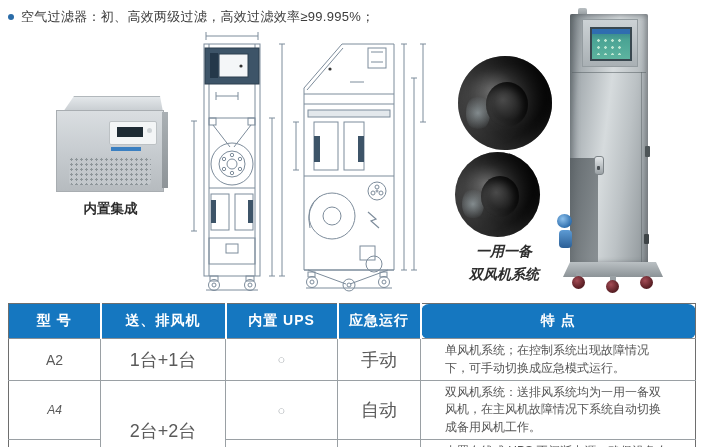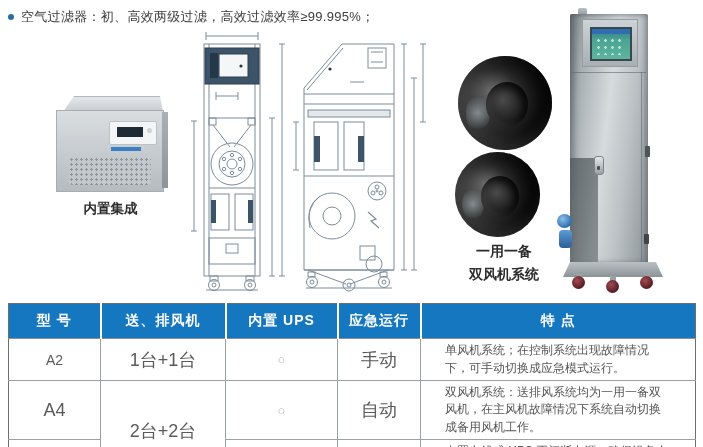--- a/index.html
+++ b/index.html
@@ -38,21 +38,21 @@
   
   .fan-circle{position:absolute;border-radius:50%;
     background:radial-gradient(circle at 36% 38%,#6f6f6f 0%,#353535 28%,#101010 62%,#000 100%);
     box-shadow:inset 10px -8px 18px rgba(255,255,255,.14), inset -12px 10px 22px rgba(0,0,0,.65);}
   .fan-hub{position:absolute;left:30%;top:28%;width:45%;height:48%;border-radius:50%;
     background:radial-gradient(circle at 40% 40%,#4a4a4a,#151515 70%);
     box-shadow:inset -4px 4px 8px rgba(0,0,0,.8), inset 3px -2px 6px rgba(255,255,255,.12);}
   .fan-glint{position:absolute;left:8%;top:42%;width:26%;height:38%;border-radius:50%;
     background:radial-gradient(circle,rgba(190,205,210,.55),rgba(120,130,135,.12) 70%,transparent 75%);}
   .fan-caption{position:absolute;left:448px;top:240px;width:112px;text-align:center;
-    font-size:14px;font-weight:bold;color:#2d2d2d;line-height:1.65;}
+    font-size:14px;font-weight:bold;color:#2d2d2d;line-height:1.65;font-style:italic;}
 
   
   .cabinet{position:absolute;left:556px;top:6px;width:116px;height:288px;}
   .cab-knob{position:absolute;left:22px;top:2px;width:9px;height:10px;background:linear-gradient(#b9bfc2,#868d91);border-radius:2px;}
   .cab-body{position:absolute;left:14px;top:8px;width:78px;height:250px;border-radius:2px;
     background:linear-gradient(97deg,#767e82 0%,#a7aeb2 16%,#d6dbdd 46%,#bcc2c5 68%,#8b9296 100%);
     box-shadow:inset 4px 0 6px rgba(60,66,70,.45), inset -3px 0 5px rgba(70,76,80,.4);}
   .cab-seam{position:absolute;left:16px;top:66px;width:74px;height:1px;background:rgba(88,96,100,.55);}
   .cab-doorseam{position:absolute;left:85px;top:66px;width:1px;height:190px;background:rgba(88,96,100,.5);}
   .cab-screenpanel{position:absolute;left:26px;top:13px;width:54px;height:46px;
@@ -80,21 +80,21 @@
   .caster-wheel{position:absolute;left:0;top:4px;width:13px;height:13px;border-radius:50%;
     background:radial-gradient(circle at 38% 35%,#a34b54,#5e2127 62%,#371317);}
 
   
   .spec-table{position:absolute;left:8px;top:303px;border-collapse:collapse;table-layout:fixed;width:687px;}
   .spec-table th{
     background:#1577c0;color:#ffffff;font-size:14px;font-weight:bold;height:32px;
     border-left:2px solid #ffffff;border-top:1px solid #6e6e6e;border-bottom:1px solid #8b9094;
     letter-spacing:1px;}
   .spec-table th:first-child{border-left:1px solid #6e6e6e;}
-  .spec-table th:last-child{border-right:1px solid #6e6e6e;}
+  .spec-table th:last-child{border-right:1px solid #6e6e6e;border-radius:8px;}
   .spec-table td{
     border:1px solid #9aa0a4;font-size:18px;color:#5a5a5a;text-align:center;
     height:35px;padding:2px 4px;background:#ffffff;}
   .spec-table tr td:first-child{border-left:1px solid #6e6e6e;}
   .spec-table tr td:last-child{border-right:1px solid #6e6e6e;}
   .spec-table tr:last-child td{border-bottom:1px solid #6e6e6e;}
   .spec-table td.features{text-align:left;font-size:12px;line-height:1.45;padding:3px 24px;color:#555;}
   .spec-table td.ups-open{color:#a8adb1;font-size:13px;}
   .spec-table td.ups-filled{color:#3a3a3a;font-size:12px;}
 </style>
@@ -302,21 +302,21 @@
   </thead>
   <tbody>
     <tr>
       <td style="font-size:14px;margin-top:36px;">A2</td>
       <td>1台+1台</td>
       <td class="ups-open">○</td>
       <td>手动</td>
       <td class="features">单风机系统；在控制系统出现故障情况下，可手动切换成应急模式运行。</td>
     </tr>
     <tr>
-      <td style="font-size:18px;">A4</td>
+      <td style="font-size:12px;font-style:italic;">A4</td>
       <td rowspan="2">2台+2台</td>
       <td class="ups-open">○</td>
       <td>自动</td>
       <td class="features">双风机系统：送排风系统均为一用一备双风机，在主风机故障情况下系统自动切换成备用风机工作。</td>
     </tr>
     <tr>
       <td style="font-size:14px;">A4B</td>
       <td class="ups-filled">●</td>
       <td>自动</td>
       <td class="features">内置在线式 UPS 不间断电源，确保设备在停电情况下电池模式工作 12 小时以上。</td>

